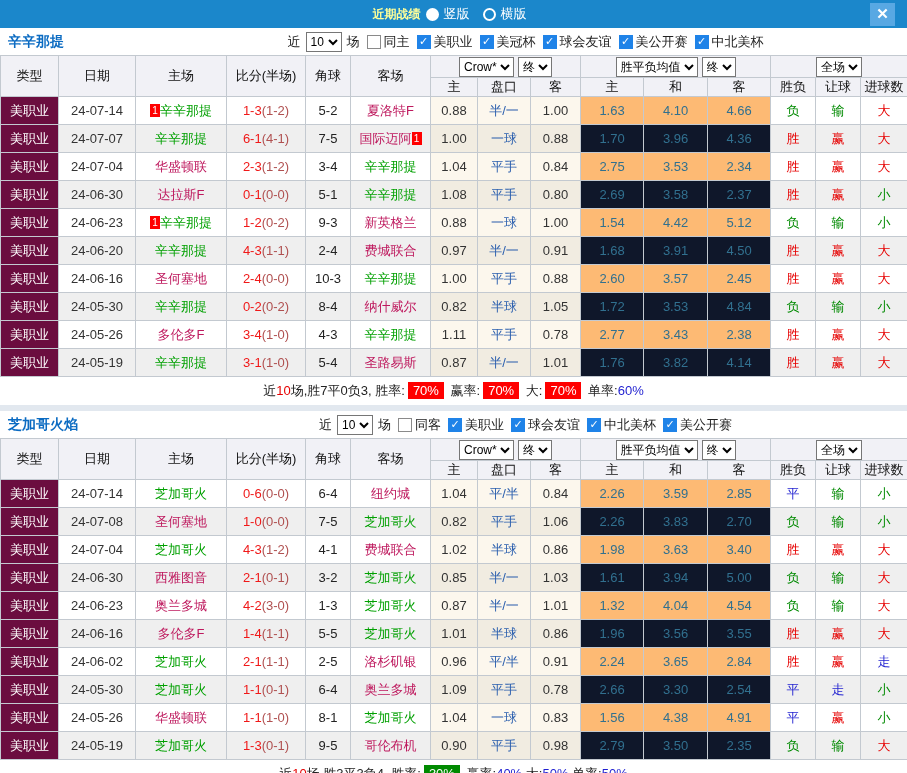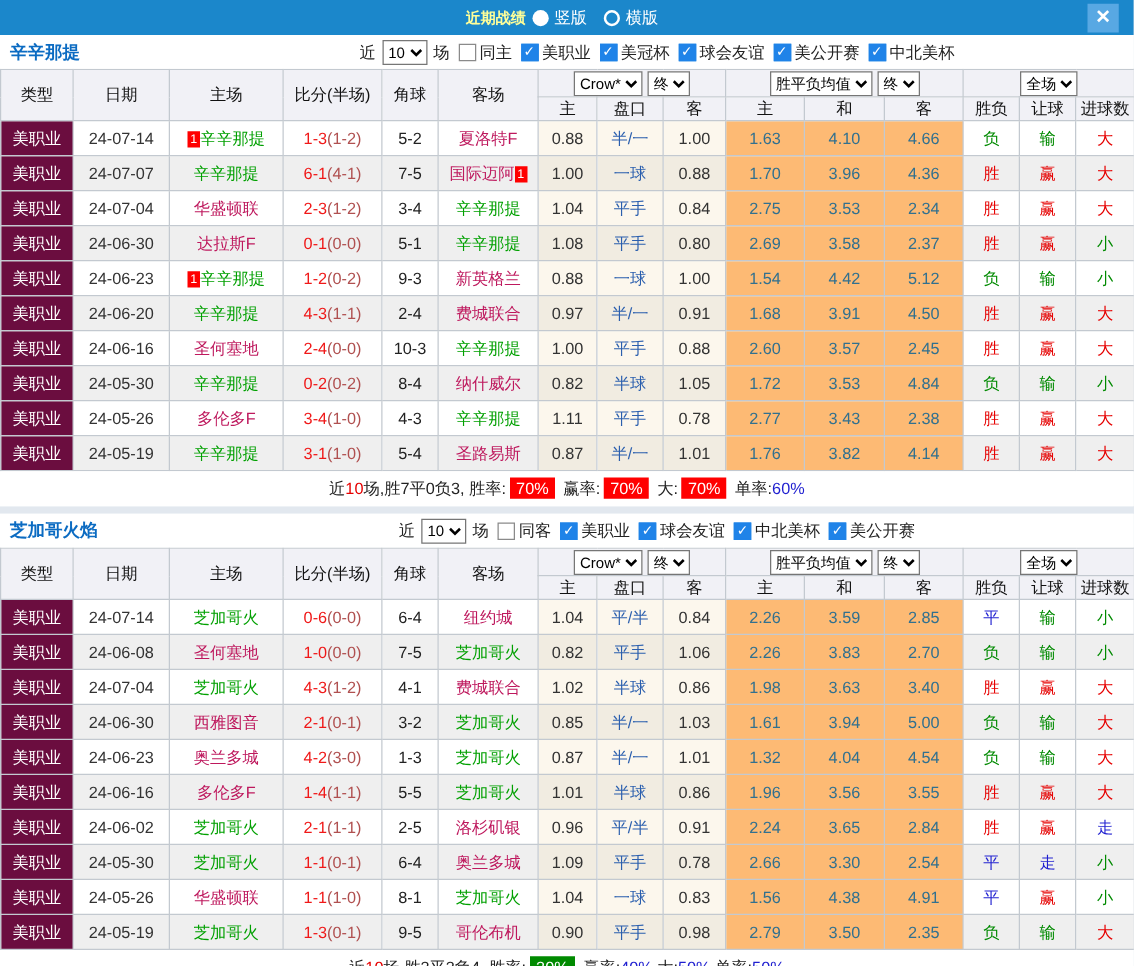--- a/index.html
+++ b/index.html
@@ -60,21 +60,21 @@
   .card {
     display:inline-block; background:#ff0000; color:#fff; font-size:10px;
     line-height:13px; width:10px; height:13px; vertical-align:1px;
   }
   td.score .m { color:#f01818; }
   td.score .h { color:#b05050; }
   td.odd-c { background:#fcf7ed; color:#333; }
   td.odd-c.a { background:#f1ece1; }
   td.odd-c.hcap { color:#2b5fae; }
   td.avg-c { background:#fdba74; color:#31708f; }
-  td.avg-c.a { background:#fdba74; }
+  td.avg-c.a { background:#0f172a; }
   tr.alt td.plain { background:#efefef; }
   tr td.plain { background:#fff; }
   
   .summary { height:28px; padding-top:4px; line-height:20px; text-align:center; background:#fff; font-size:13px; color:#222; }
   .summary .sbadge { color:#fff; padding:1px 5px; margin:0 3px; }
 </style>
 </head>
 <body>
 
 <div class="topbar">
@@ -411,21 +411,21 @@
           <td class="odd-c">0.84</td>
           <td class="avg-c">2.26</td>
           <td class="avg-c">3.59</td>
           <td class="avg-c">2.85</td>
           <td class="plain res" style="color: rgb(31, 31, 208);">平</td>
           <td class="plain res" style="color: rgb(0, 138, 0);">输</td>
           <td class="plain res" style="color: rgb(0, 138, 0);">小</td>
         </tr>
         <tr class="alt">
           <td class="league">美职业</td>
-          <td class="plain date">24-06-08</td>
+          <td class="plain date">24-07-08</td>
           <td class="plain team"><span class="team-name">圣何塞地</span></td>
           <td class="plain score"><span class="m">1-0</span><span class="h">(0-0)</span></td>
           <td class="plain">7-5</td>
           <td class="plain team"><span class="team-name focus">芝加哥火</span></td>
           <td class="odd-c a">0.82</td>
           <td class="odd-c a hcap">平手</td>
           <td class="odd-c a">1.06</td>
           <td class="avg-c a">2.26</td>
           <td class="avg-c a">3.83</td>
           <td class="avg-c a">2.70</td>

